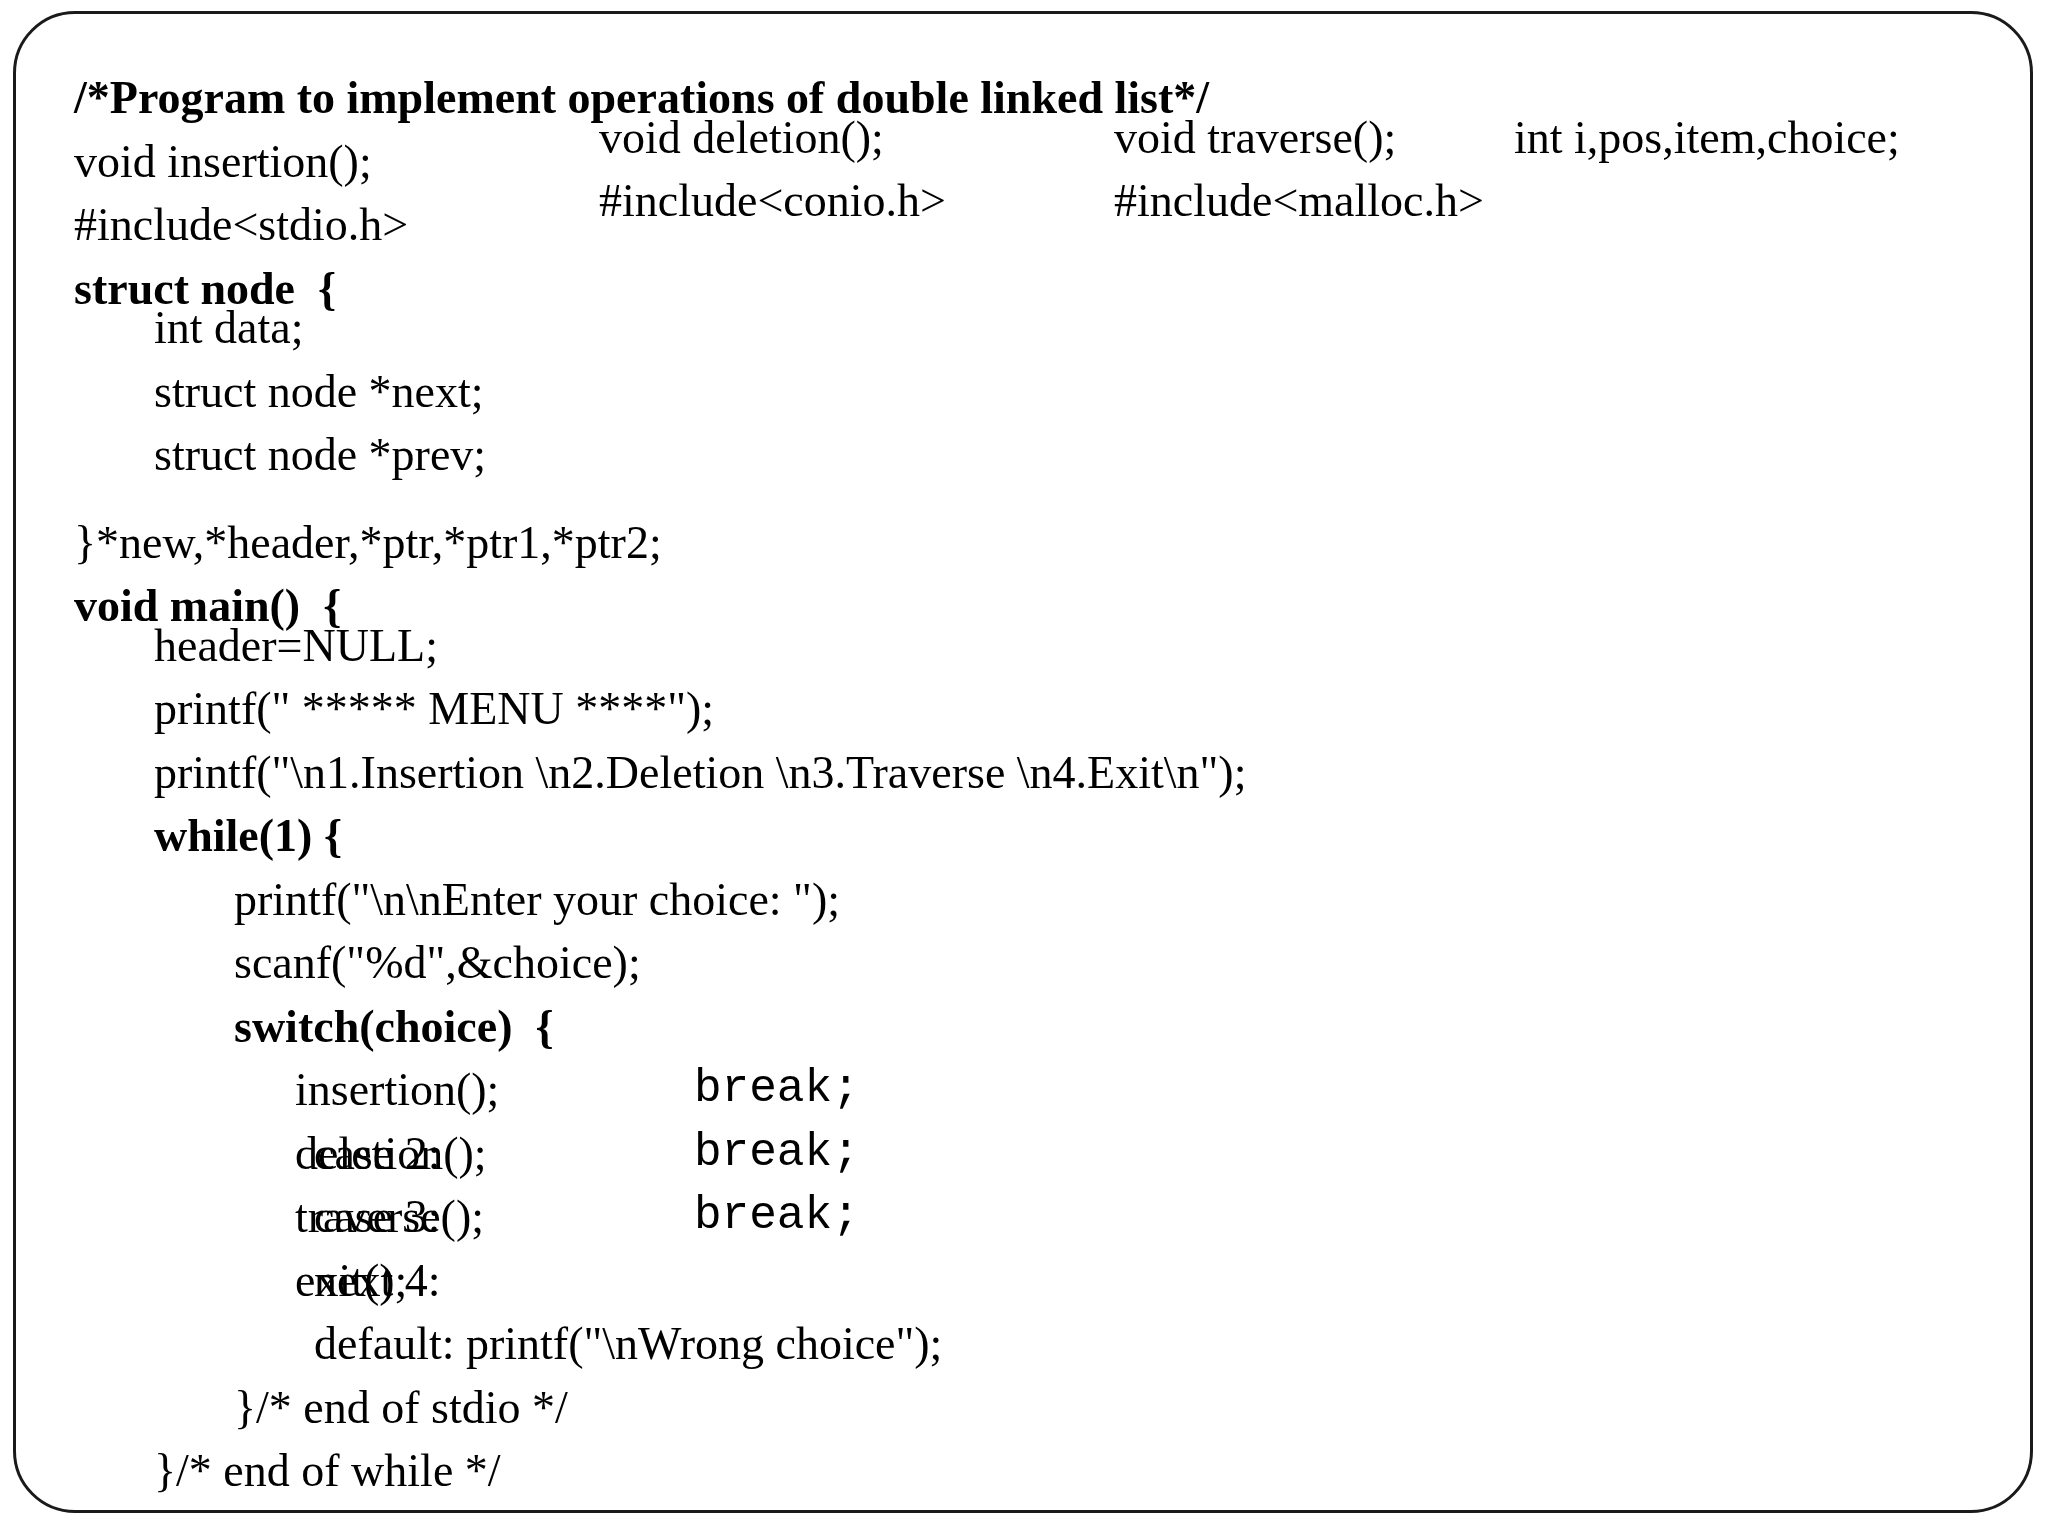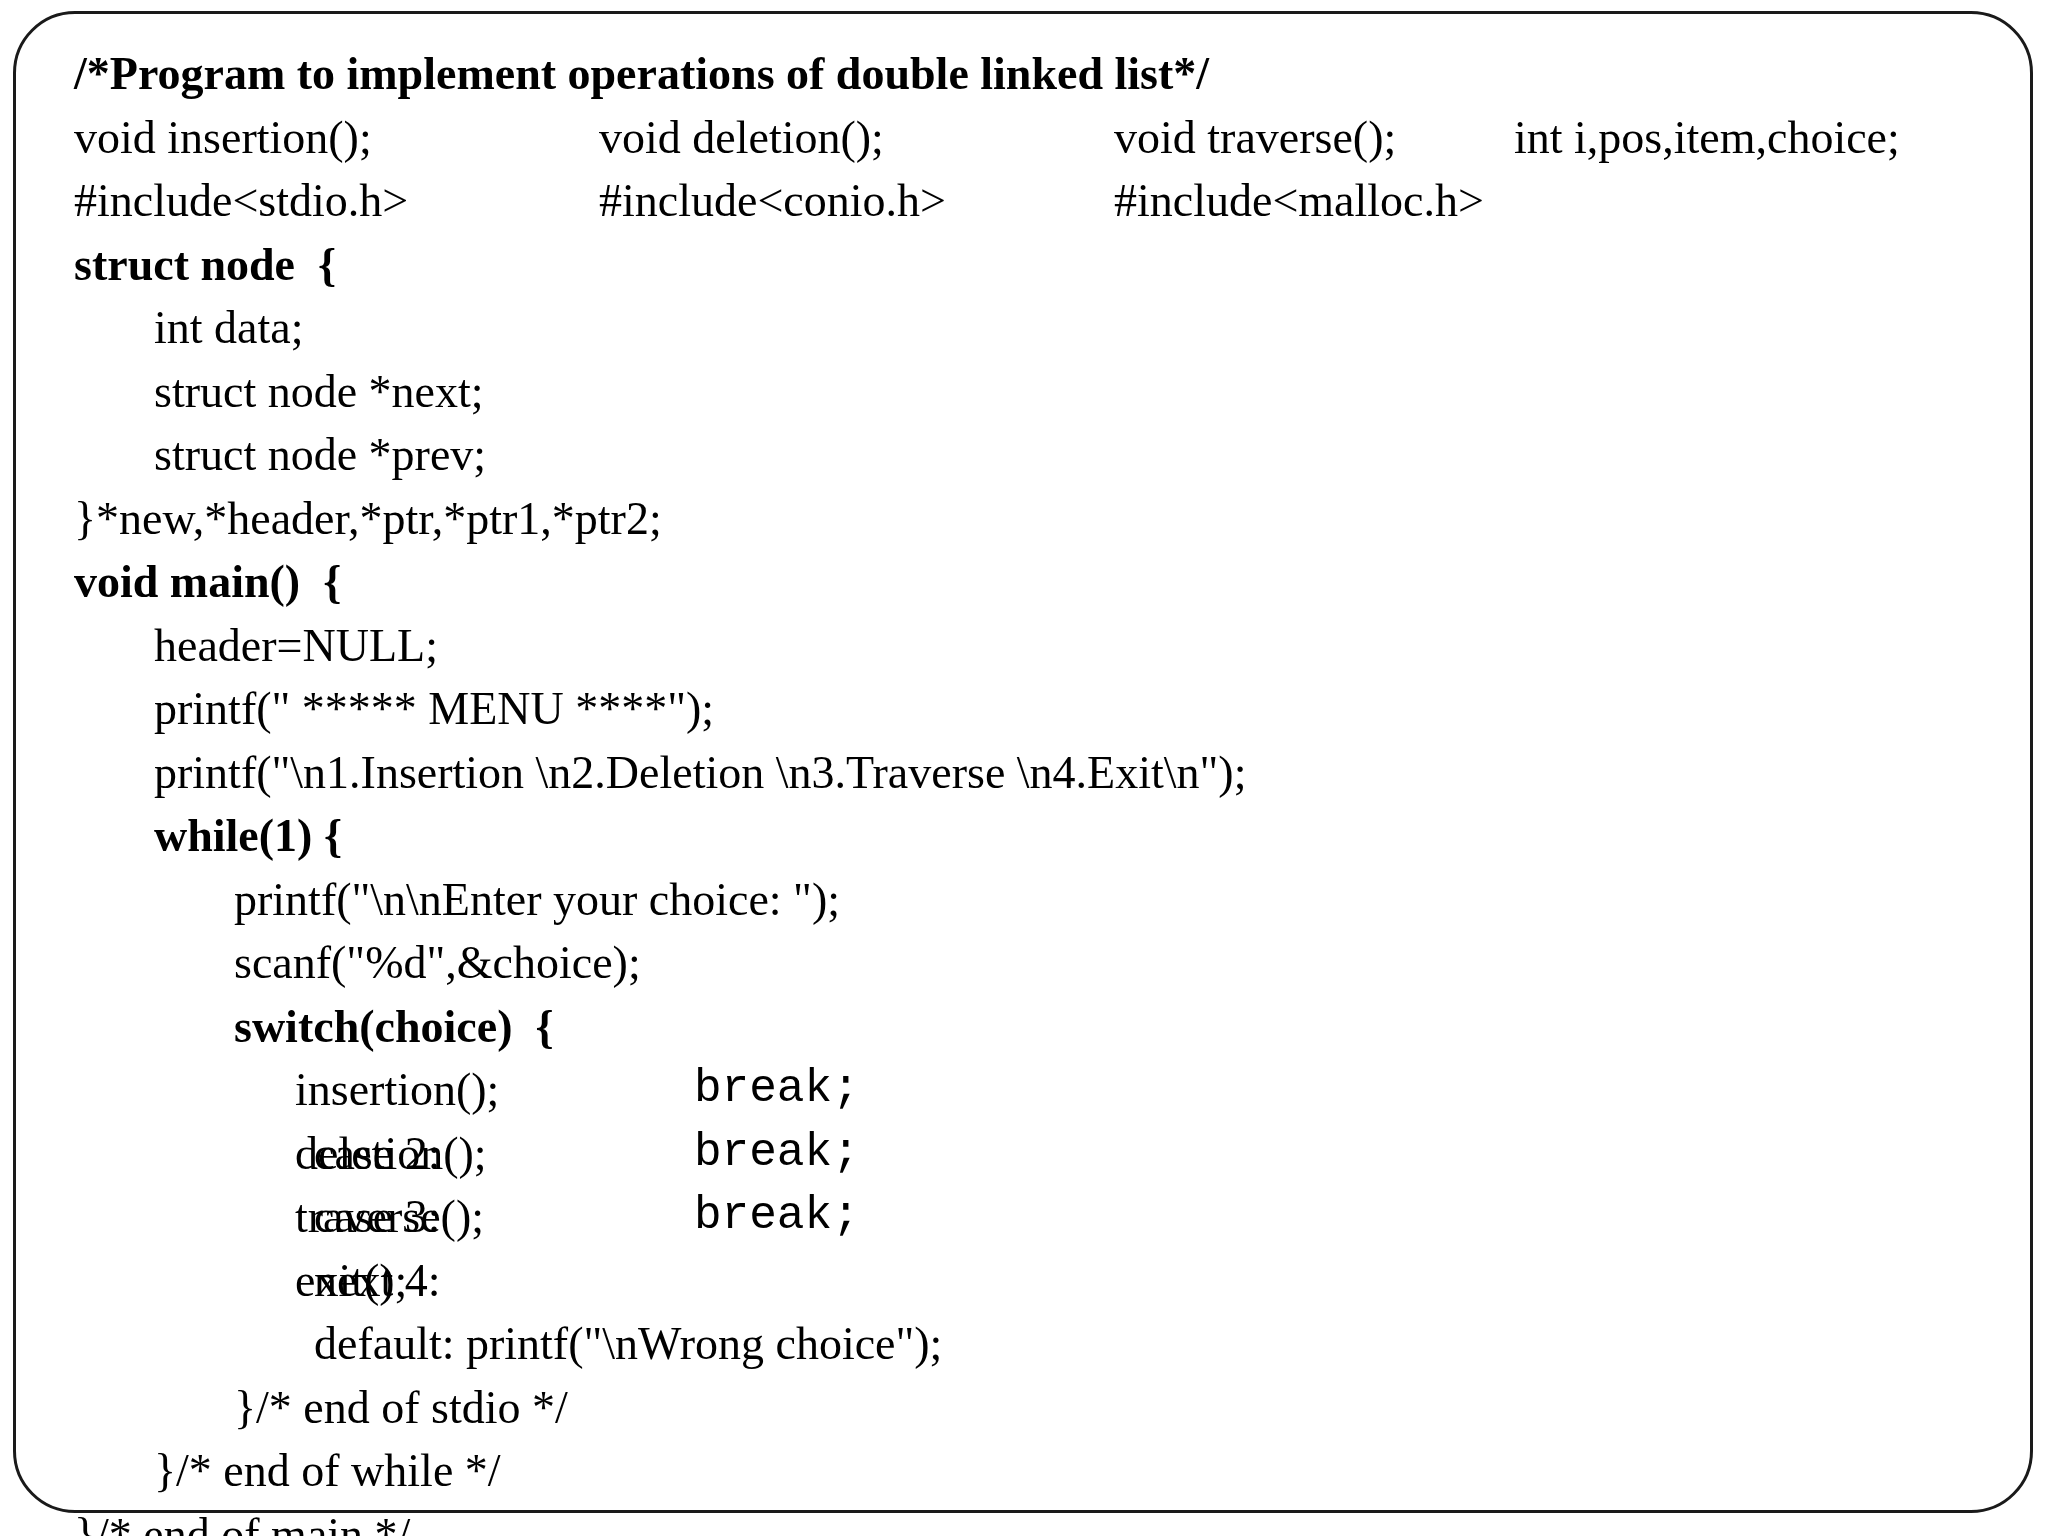--- a/index.html
+++ b/index.html
@@ -58,21 +58,21 @@
     display: inline-block;
     white-space: pre;
     vertical-align: top;
   }
 
   .bold {
     font-weight: bold;
   }
 
   
-  .ind0 { padding-left: 0px; }
+  .ind0 { padding-left: 0px; margin-top: 24px; }
   .ind1 { padding-left: 80px; }
   .ind2 { padding-left: 160px; }
   .ind3 { padding-left: 240px; }
 
   
   .colA { position: absolute; left: 525px; }
   .colB { position: absolute; left: 1040px; }
   .colC { position: absolute; left: 1440px; }
   .colCase { position: absolute; left: 214px; margin-left: 7px; }
   .colBreak { position: absolute; left: 620px; font-family: Liberation Mono, monospace; }

